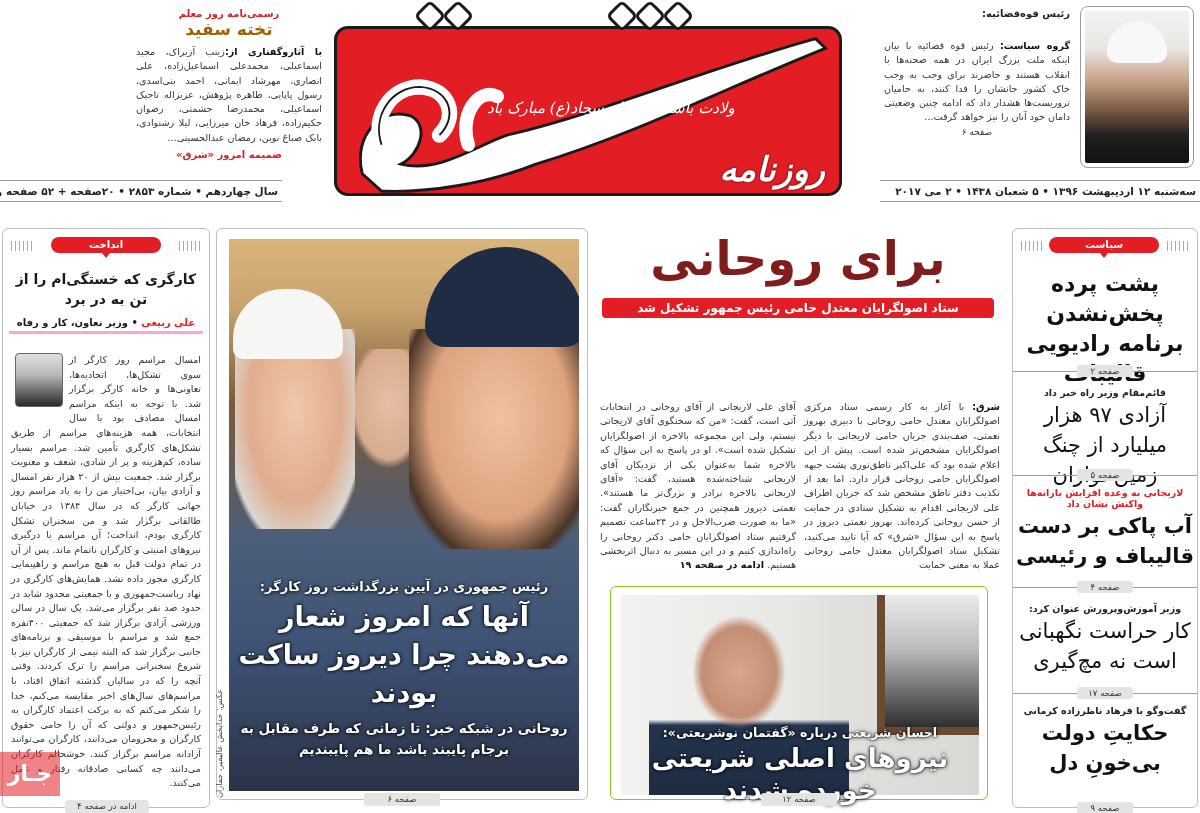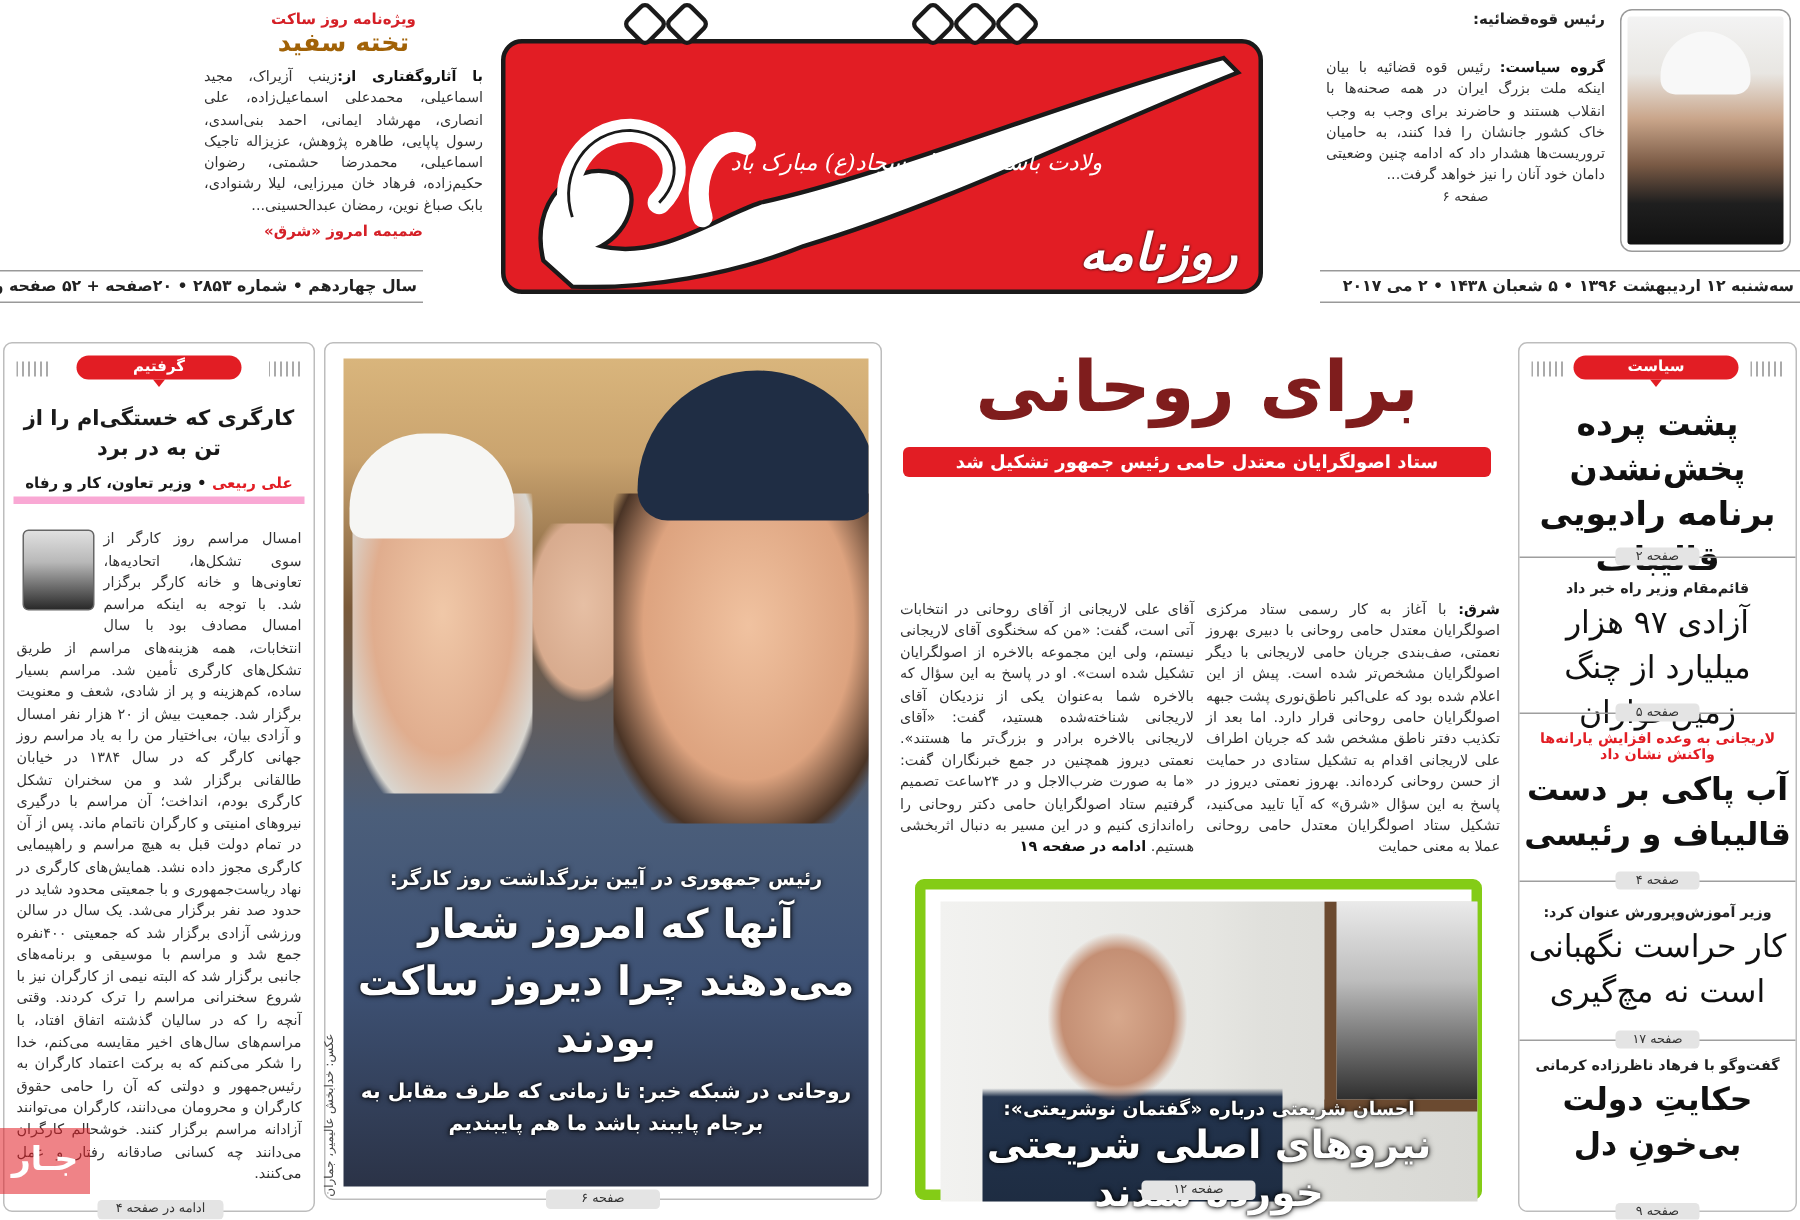--- a/index.html
+++ b/index.html
@@ -45,21 +45,21 @@
   .infobar { top: 180px; height: 22px; border-top: 1px solid #999; border-bottom: 1px solid #999; font-size: 10.5px; font-weight: bold; line-height: 20px; color: #222; white-space: nowrap; }
   .infobar-left { left: 0; width: 282px; text-align: left; direction: rtl; padding: 0 4px; }
   .infobar-right { left: 880px; width: 320px; text-align: right; padding: 0 4px; }
 
   
   .col-left { left: 2px; top: 228px; width: 208px; height: 580px; border: 1px solid #bdbdbd; border-radius: 6px; background: #fff; }
   .section-pill { position: absolute; left: 32px; top: 8px; width: 110px; height: 16px; background: #e21d24; border-radius: 8px; color: #fff; font-size: 10px; font-weight: bold; text-align: center; line-height: 16px; }
   .section-pill::after { content: ""; position: absolute; left: 50%; bottom: -5px; margin-left: -4px; border-left: 4px solid transparent; border-right: 4px solid transparent; border-top: 5px solid #e21d24; }
   .pill-deco { position: absolute; top: 12px; width: 22px; height: 10px; background: repeating-linear-gradient(90deg, #aaa 0 1px, transparent 1px 4px); }
   .ed-title { position: absolute; left: 8px; right: 8px; top: 40px; text-align: center; font-size: 14px; font-weight: bold; line-height: 20px; }
-  .ed-byline { position: absolute; left: 6px; right: 6px; top: 88px; text-align: center; font-size: 10px; font-weight: bold; border-bottom: 5px solid #f9a8d4; padding-bottom: 3px; }
+  .ed-byline { position: absolute; left: 6px; right: 6px; top: 88px; text-align: center; font-size: 10px; font-weight: bold; border-bottom: 3px solid #f9a8d4; padding-bottom: 3px; }
   .ed-byline .author { color: #e21d24; }
   .ed-photo { position: absolute; left: 12px; top: 124px; width: 48px; height: 54px; border: 1px solid #666; border-radius: 4px; background: linear-gradient(180deg, #e0e0e0 0%, #b8b8b8 40%, #707070 70%, #2a2a2a 100%); }
   .ed-body { position: absolute; left: 8px; right: 8px; top: 124px; font-size: 9.6px; line-height: 14.6px; color: #333; text-align: justify; }
   .ed-body .float { float: left; width: 58px; height: 62px; }
   .ed-cont { position: absolute; left: 62px; bottom: -6px; width: 84px; height: 13px; background: #e4e4e4; border-radius: 3px; font-size: 8.5px; text-align: center; line-height: 13px; color: #333; }
   .watermark { position: absolute; left: 0; top: 752px; width: 60px; height: 44px; background: rgba(226, 29, 36, 0.55); color: #fff; font-size: 22px; font-weight: bold; text-align: center; line-height: 44px; }
 
   
   .center-photo { left: 216px; top: 228px; width: 372px; height: 572px; border: 1px solid #bdbdbd; border-radius: 6px; background: #fff; }
   .photo-inner { position: absolute; left: 12px; top: 10px; width: 350px; height: 552px; overflow: hidden; background: linear-gradient(180deg, #d9b57c 0%, #caa46f 12%, #7a5a3a 30%, #4b5e7a 55%, #3e5275 75%, #2b3347 100%); }
@@ -81,21 +81,21 @@
   .mh-line2 { font-size: 47px; font-weight: bold; line-height: 66px; color: #7f1d1d; }
   .mh-sub { margin: 6px 6px 0 6px; height: 20px; background: #e21d24; border-radius: 4px; color: #fff; font-size: 12px; font-weight: bold; line-height: 20px; }
   .article-cols { left: 600px; top: 400px; width: 400px; height: 168px; }
   .article-col { position: absolute; top: 0; width: 196px; font-size: 9.6px; line-height: 14.4px; color: #333; text-align: justify; }
   .article-col.r { right: 0; }
   .article-col.l { left: 0; }
   .article-col b { color: #111; }
   .cont-link { font-weight: bold; color: #111; }
 
   
-  .shariati { left: 610px; top: 586px; width: 378px; height: 214px; border: 7px solid #84cc16; border-radius: 6px; background: #fff; }
+  .shariati { left: 610px; top: 586px; width: 378px; height: 214px; border: 1px solid #84cc16; border-radius: 6px; background: #fff; }
   .sh-photo { position: absolute; left: 10px; top: 8px; width: 358px; height: 200px; overflow: hidden; background: linear-gradient(90deg, #f2f2f0 0%, #e6e6e2 50%, #e0e0dc 60%, #d8d8d4 100%); }
   .sh-frame { position: absolute; right: 0; top: 0; width: 102px; height: 140px; border: 8px solid #6b4a30; border-right: none; border-top: none; background: linear-gradient(180deg, #eaeaea 0%, #bdbdbd 40%, #8d8d8d 60%, #2f2f2f 100%); }
   .sh-person { position: absolute; left: 28px; top: 20px; width: 200px; height: 190px; background: radial-gradient(ellipse at 45% 30%, #d7a88c 0%, #c48f74 24%, transparent 30%), linear-gradient(180deg, transparent 0%, transparent 55%, #23344e 58%, #1d2b40 100%); }
   .sh-caption { position: absolute; left: 10px; top: 138px; width: 358px; text-align: center; color: #fff; text-shadow: 0 0 4px #000, 0 0 2px #000; }
   .shc-kicker { font-size: 12.5px; font-weight: bold; }
   .shc-head { font-size: 26px; font-weight: bold; line-height: 32px; margin-top: 2px; }
 
   
   .col-right { left: 1012px; top: 228px; width: 186px; height: 580px; border: 1px solid #bdbdbd; border-radius: 6px; background: #fff; }
   .rc-item { position: absolute; left: 0; right: 0; text-align: center; }
@@ -103,21 +103,21 @@
   .rc-kicker.red { color: #e21d24; }
   .rc-head { font-size: 21px; font-weight: bold; line-height: 30px; color: #111; margin-top: 2px; }
   .rc-divider { position: absolute; left: 0; right: 0; height: 1px; background: #9e9e9e; }
   .rc-page { position: absolute; left: 50%; margin-left: -28px; width: 56px; height: 12px; background: #e4e4e4; border-radius: 3px; font-size: 8.5px; text-align: center; line-height: 12px; color: #333; }
 </style>
 </head>
 <body>
 
 <div class="abs top-left">
   <div class="tl-text">
-    <div class="tl-kicker">ویژه‌نامه روز ساکت</div>
+    <div class="tl-kicker">رسمی‌نامه روز معلم</div>
     <div class="tl-head">تخته سفید</div>
     <div class="tl-body"><b>با آثاروگفتاری از:</b><span>زینب آزیراک، مجید اسماعیلی، محمدعلی اسماعیل‌زاده، علی انصاری، مهرشاد ایمانی، احمد بنی‌اسدی، رسول پاپایی، طاهره پژوهش، عزیزاله تاجیک اسماعیلی، محمدرضا حشمتی، رضوان حکیم‌زاده، فرهاد خان میرزایی، لیلا رشنوادی، بابک صباغ نوین، رمضان عبدالحسینی...</span></div>
     <div class="tl-link">ضمیمه امروز «شرق»</div>
   </div>
 </div>
 
 <div class="abs masthead-logo">
   <div class="logo-box">
     <svg class="logo-swoosh" viewBox="0 0 508 170">
       <path d="M20 150 C 10 110, 40 80, 70 90 C 90 100, 80 130, 60 140 C 100 150, 140 120, 170 110 C 260 90, 380 40, 490 10 L 500 20 C 400 60, 300 110, 200 140 C 150 160, 90 170, 40 168 Z" fill="#ffffff" stroke="#1a1a1a" stroke-width="3"></path>
@@ -149,21 +149,21 @@
     <div class="tr-page">صفحه ۶</div>
   </div>
 </div>
 
 <div class="abs infobar infobar-left">سال چهاردهم  •  شماره ۲۸۵۳  •  ۲۰صفحه + ۵۲ صفحه ویژه‌نامه روزمعلم  •  ۲۰۰۰ تومان</div>
 <div class="abs infobar infobar-right">سه‌شنبه ۱۲ اردیبهشت ۱۳۹۶  •  ۵ شعبان ۱۴۳۸  •  ۲ می ۲۰۱۷</div>
 
 <div class="abs col-left">
   <div class="pill-deco" style="left:8px"></div>
   <div class="pill-deco" style="right:8px"></div>
-  <div class="section-pill" style="left:48px">گرفتیم</div>
+  <div class="section-pill" style="left:48px">انداخت</div>
   <div class="ed-title">کارگری که خستگی‌ام را از تن به در برد</div>
   <div class="ed-byline">
     <span class="author">علی ربیعی</span>
     <span> • </span>
     <span>وزیر تعاون، کار و رفاه</span>
   </div>
   <div class="ed-photo"></div>
   <div class="ed-body"><span class="float"></span><span>امسال مراسم روز کارگر از سوی تشکل‌ها، اتحادیه‌ها، تعاونی‌ها و خانه کارگر برگزار شد. با توجه به اینکه مراسم امسال مصادف بود با سال انتخابات، همه هزینه‌های مراسم از طریق تشکل‌های کارگری تأمین شد. مراسم بسیار ساده، کم‌هزینه و پر از شادی، شعف و معنویت برگزار شد. جمعیت بیش از ۲۰ هزار نفر امسال و آزادی بیان، بی‌اختیار من را به یاد مراسم روز جهانی کارگر که در سال ۱۳۸۴ در خیابان طالقانی برگزار شد و من سخنران تشکل کارگری بودم، انداخت؛ آن مراسم با درگیری نیروهای امنیتی و کارگران ناتمام ماند. پس از آن در تمام دولت قبل به هیچ مراسم و راهپیمایی کارگری مجوز داده نشد. همایش‌های کارگری در نهاد ریاست‌جمهوری و با جمعیتی محدود شاید در حدود صد نفر برگزار می‌شد. یک سال در سالن ورزشی آزادی برگزار شد که جمعیتی ۴۰۰نفره جمع شد و مراسم با موسیقی و برنامه‌های جانبی برگزار شد که البته نیمی از کارگران نیز با شروع سخنرانی مراسم را ترک کردند. وقتی آنچه را که در سالیان گذشته اتفاق افتاد، با مراسم‌های سال‌های اخیر مقایسه می‌کنم، خدا را شکر می‌کنم که به برکت اعتماد کارگران به رئیس‌جمهور و دولتی که آن را حامی حقوق کارگران و محرومان می‌دانند، کارگران می‌توانند آزادانه مراسم برگزار کنند. خوشحالم کارگران می‌دانند چه کسانی صادقانه رفتار و عمل می‌کنند.</span></div>
   <div class="ed-cont">ادامه در صفحه ۴</div>
 </div>

